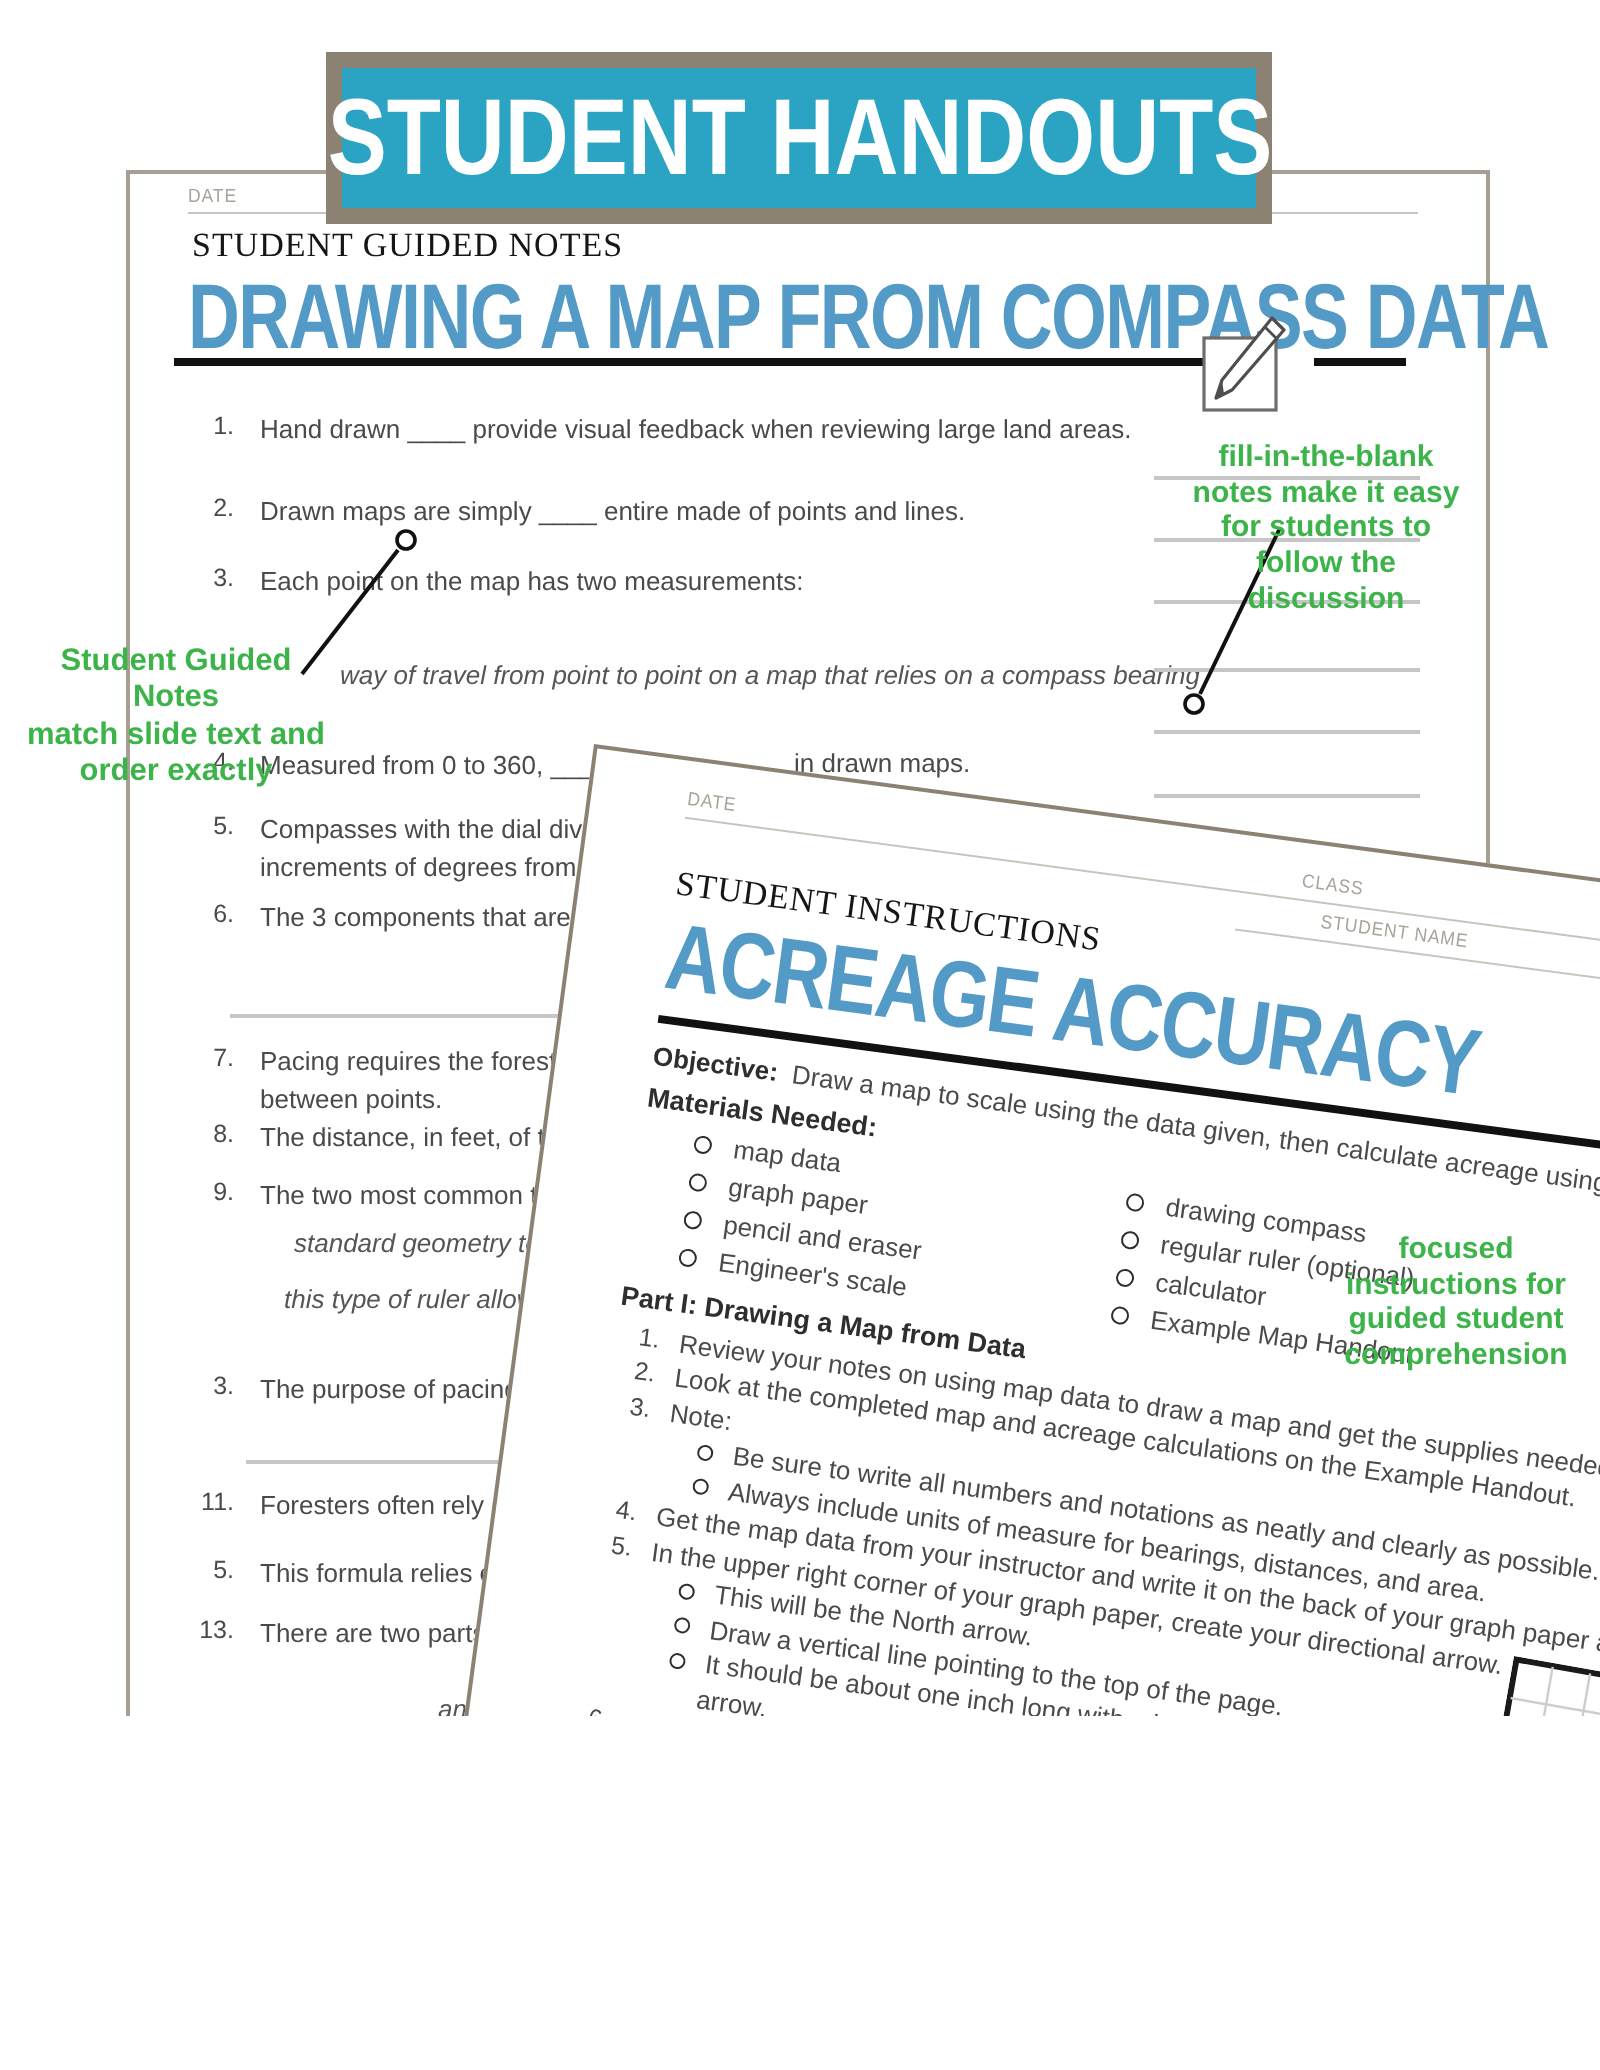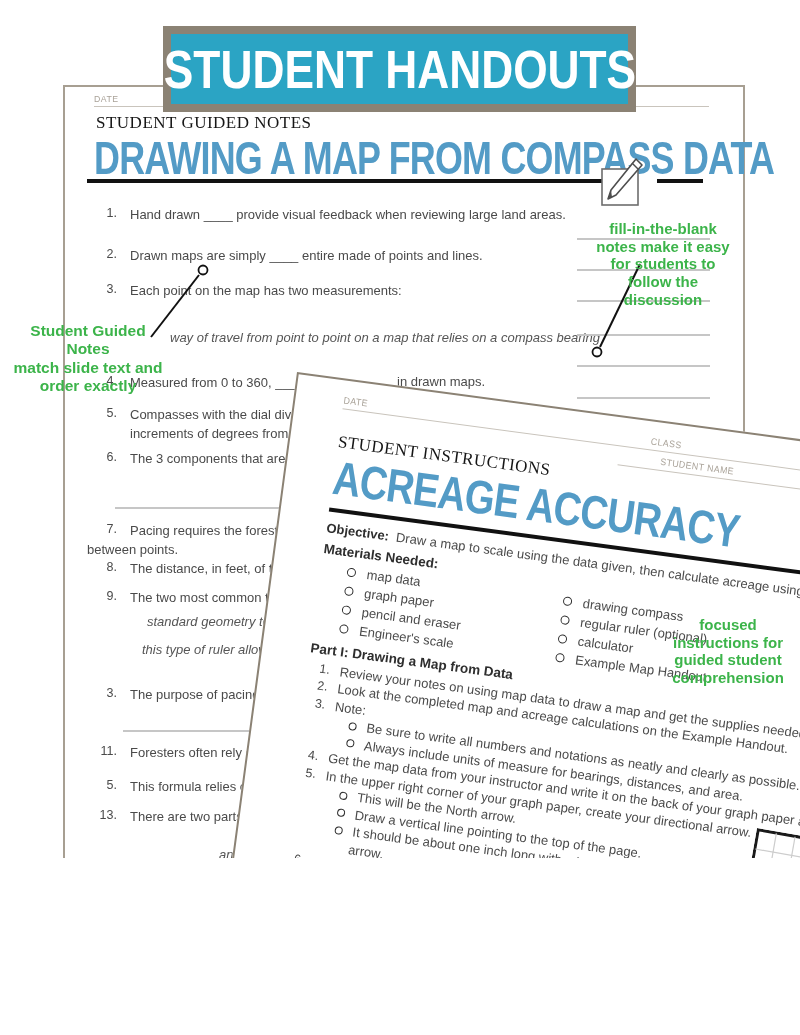--- a/index.html
+++ b/index.html
@@ -119,21 +119,21 @@
     <div class="q" style="left:22px;top:317px;">
       <span class="qn">5.</span><span>Compasses with the dial divided in</span><br>
       <span style="margin-left:43px;">increments of degrees from 0 to 9</span>
     </div>
     <div class="q" style="left:22px;top:361px;">
       <span class="qn">6.</span><span>The 3 components that are a part</span>
     </div>
     <div class="ansline" style="left:50px;top:420px;width:260px;"></div>
     <div class="q" style="left:22px;top:433px;">
       <span class="qn">7.</span><span>Pacing requires the forester to</span><br>
-      <span style="">between points.</span>
+      <span style="margin-left:43px;">between points.</span>
     </div>
     <div class="q" style="left:22px;top:471px;">
       <span class="qn">8.</span><span>The distance, in feet, of two n</span>
     </div>
     <div class="q" style="left:22px;top:500px;">
       <span class="qn">9.</span><span>The two most common tools</span>
     </div>
     <div class="hint" style="left:82px;top:527px;">standard geometry tool u</div>
     <div class="hint" style="left:77px;top:555px;">this type of ruler allows t</div>
     <div class="q" style="left:22px;top:597px;">

